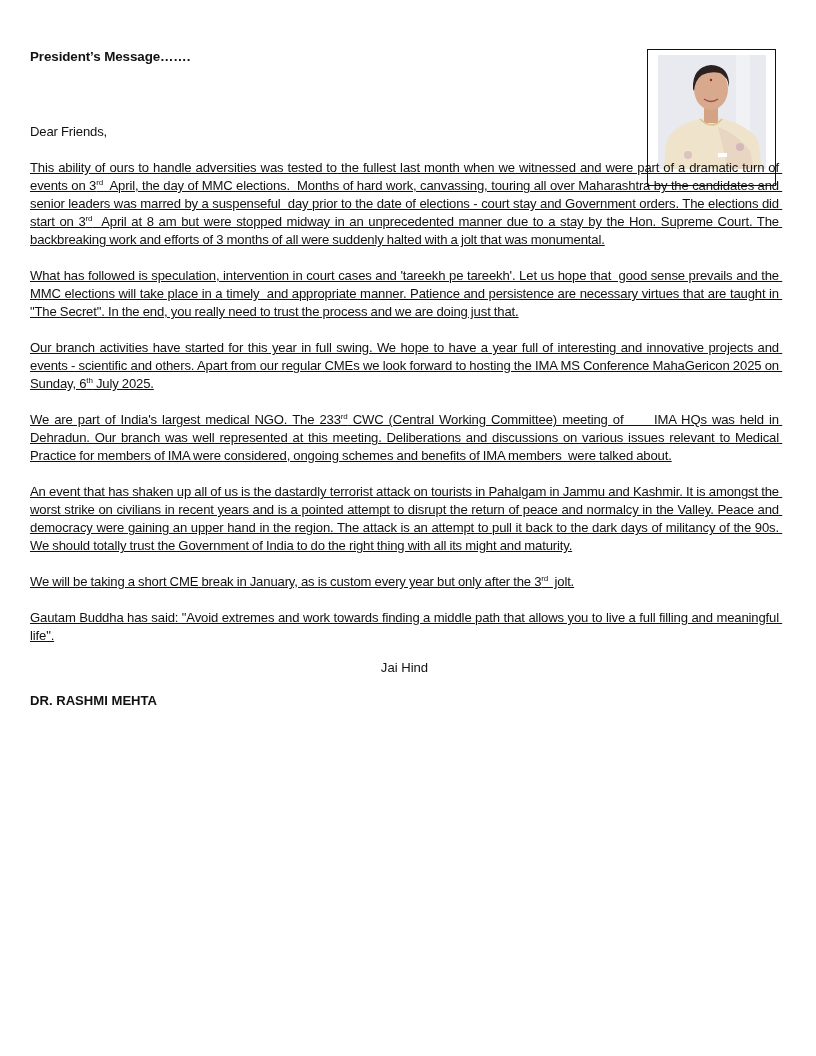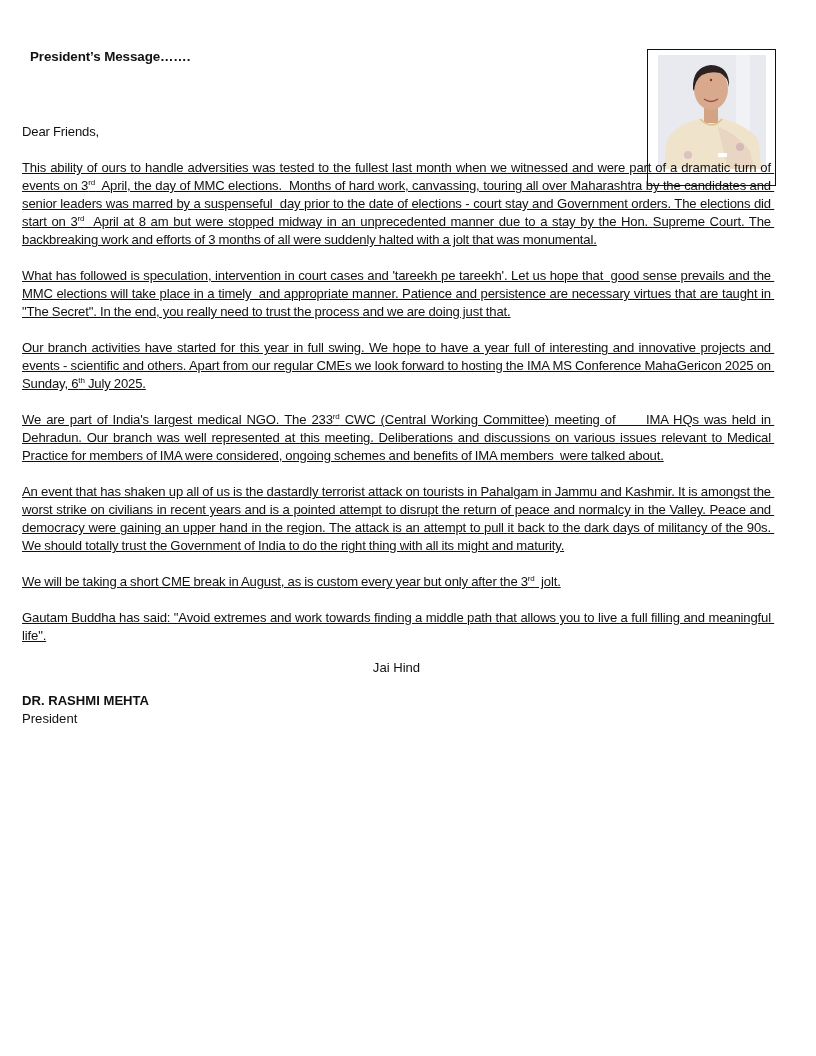--- a/index.html
+++ b/index.html
@@ -5,21 +5,21 @@
   html, body { margin: 0; padding: 0; background: #ffffff; }
   body { width: 816px; height: 1056px; position: relative; overflow: hidden;
          font-family: "Liberation Sans", "DejaVu Sans", sans-serif; color: #111; }
   .page { position: absolute; left: 0; top: 0; width: 816px; height: 1053px; }
   .title { position: absolute; left: 30px; top: 49px; font-size: 13.4px; font-weight: bold; letter-spacing: -0.1px; }
   .photo-frame { position: absolute; left: 647px; top: 49px; width: 127px; height: 135px;
                  border: 1.3px solid #111; background: #fff; }
   .photo { position: absolute; left: 10px; top: 5px; width: 108px; height: 114px; overflow: hidden;
            background: linear-gradient(90deg, #e7e9ee 0%, #f3f4f7 30%, #eceef2 60%, #e3e6eb 100%); }
   .photo svg { display: block; }
-  .body-text { position: absolute; left: 22px; top: 123px; width: 749px; font-size: 13.1px; line-height: 18px; }
+  .body-text { position: absolute; left: 30px; top: 123px; width: 749px; font-size: 13.1px; line-height: 18px; }
   .para { margin: 0 0 18px 0; text-align: justify; letter-spacing: -0.15px; word-spacing: -0.3px; }
   .para.narrow { width: 600px; }
   .para.last-line { text-align: justify; text-align-last: left; text-decoration: underline; }
   sup { font-size: 8px; line-height: 0; vertical-align: 5px; }
   .closing { margin: 0 0 15px 0; text-align: center; }
   .sig-name { font-weight: bold; margin: 0; }
   .sig-title { margin: 0; }
 </style>
 </head>
 <body>
@@ -48,20 +48,19 @@
     </div>
   </div>
 
   <div class="body-text">
     <p class="para">Dear Friends,</p>
     <p class="para last-line" id="p2"><span style="white-space: pre-wrap;">This ability of ours to handle adversities was tested to the fullest last month when we witnessed and were part of a dramatic turn of events on 3</span><sup>rd</sup><span style="white-space: pre-wrap;">  April, the day of MMC elections.  Months of hard work, canvassing, touring all over Maharashtra by the candidates and senior leaders was marred by a suspenseful  day prior to the date of elections - court stay and Government orders. The elections did start on 3</span><sup>rd</sup><span style="white-space: pre-wrap;">  April at 8 am but were stopped midway in an unprecedented manner due to a stay by the Hon. Supreme Court. The backbreaking work and efforts of 3 months of all were suddenly halted with a jolt that was monumental.</span></p>
     <p class="para last-line" id="p3"><span style="white-space: pre-wrap;">What has followed is speculation, intervention in court cases and 'tareekh pe tareekh'. Let us hope that  good sense prevails and the MMC elections will take place in a timely  and appropriate manner. Patience and persistence are necessary virtues that are taught in "The Secret". In the end, you really need to trust the process and we are doing just that.</span></p>
     <p class="para last-line" id="p4"><span style="white-space: pre-wrap;">Our branch activities have started for this year in full swing. We hope to have a year full of interesting and innovative projects and events - scientific and others. Apart from our regular CMEs we look forward to hosting the IMA MS Conference MahaGericon 2025 on Sunday, 6</span><sup>th</sup><span style="white-space: pre-wrap;"> July 2025.</span></p>
     <p class="para last-line" id="p5"><span style="white-space: pre-wrap;">We are part of India's largest medical NGO. The 233</span><sup>rd</sup><span style="white-space: pre-wrap;"> CWC (Central Working Committee) meeting of      IMA HQs was held in Dehradun. Our branch was well represented at this meeting. Deliberations and discussions on various issues relevant to Medical Practice for members of IMA were considered, ongoing schemes and benefits of IMA members  were talked about.</span></p>
     <p class="para last-line" id="p6"><span style="white-space: pre-wrap;">An event that has shaken up all of us is the dastardly terrorist attack on tourists in Pahalgam in Jammu and Kashmir. It is amongst the worst strike on civilians in recent years and is a pointed attempt to disrupt the return of peace and normalcy in the Valley. Peace and democracy were gaining an upper hand in the region. The attack is an attempt to pull it back to the dark days of militancy of the 90s. We should totally trust the Government of India to do the right thing with all its might and maturity.</span></p>
-    <p class="para last-line" id="p7"><span style="white-space: pre-wrap;">We will be taking a short CME break in August, as is custom every year but only after the 3</span><sup>rd</sup><span style="white-space: pre-wrap;">  jolt.</span></p>
+    <p class="para last-line" id="p7"><span style="white-space: pre-wrap;">We will be taking a short CME break in January, as is custom every year but only after the 3</span><sup>rd</sup><span style="white-space: pre-wrap;">  jolt.</span></p>
     <p class="para last-line" id="p8" style="margin-bottom:14px;"><span style="white-space: pre-wrap;">Gautam Buddha has said: "Avoid extremes and work towards finding a middle path that allows you to live a full filling and meaningful life".</span></p>
     <p class="closing">Jai Hind</p>
     <p class="sig-name">DR. RASHMI MEHTA</p>
-    <p class="sig-title">President</p>
   </div>
 
 </div>
 
 </body></html>

